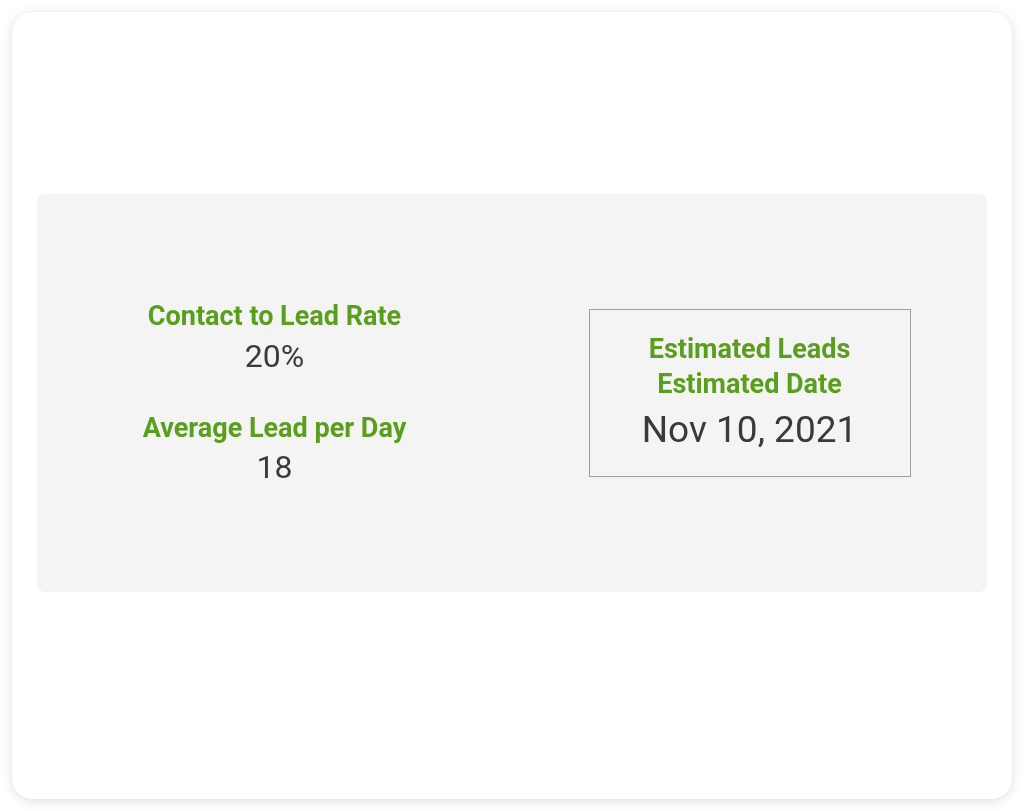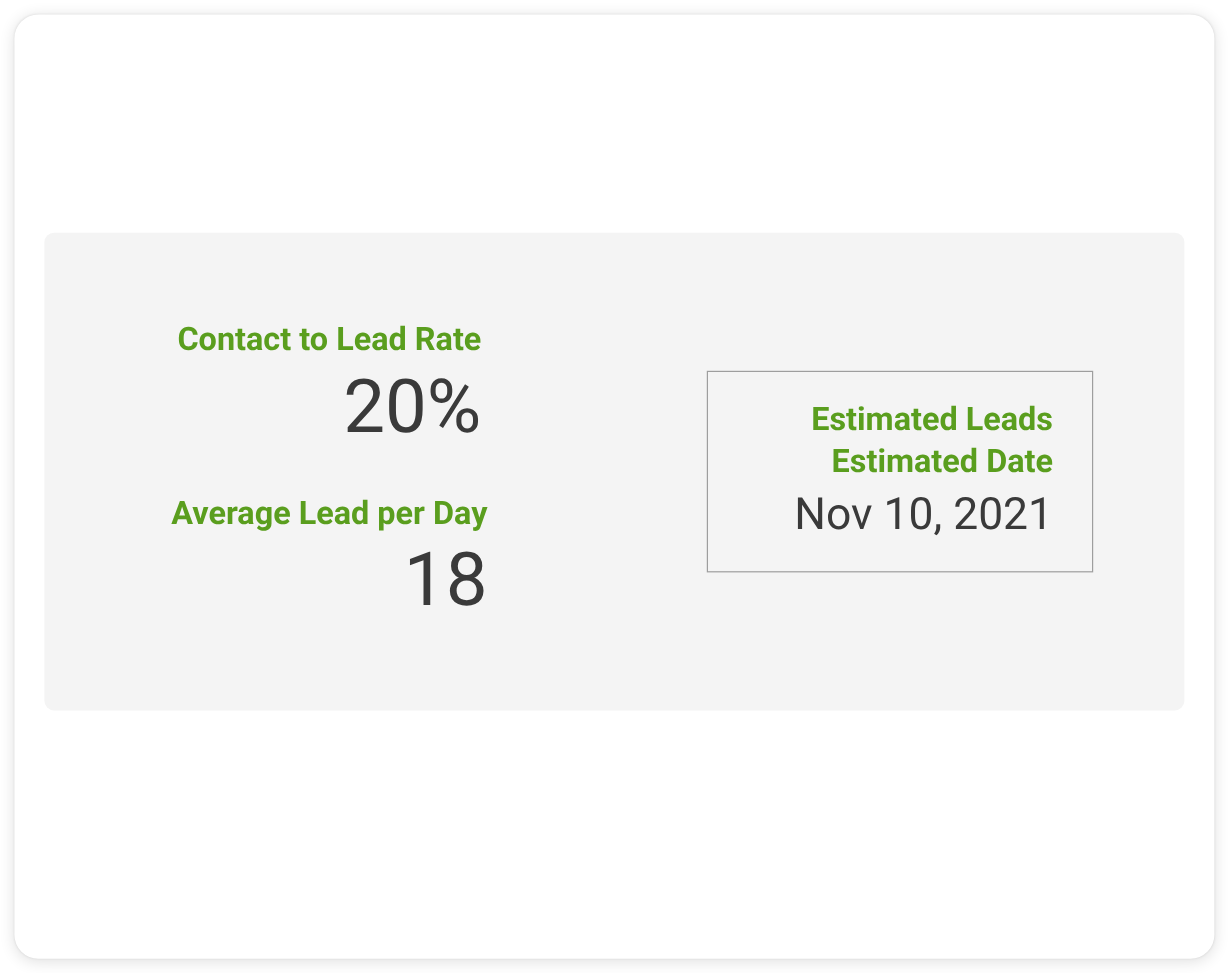--- a/index.html
+++ b/index.html
@@ -1,19 +1,18 @@
 <!DOCTYPE html>
 <html><head>
   <meta charset="utf-8">
   <style>
     * {
       margin: 0;
       padding: 0;
       box-sizing: border-box;
-      text-align: right;
     }
     body {
       font-family: -apple-system, BlinkMacSystemFont, "Segoe UI", Roboto, "Helvetica Neue", Arial, sans-serif;
       background: #fff;
       width: 1024px;
       height: 811px;
       position: relative;
     }
     .card {
       position: absolute;
@@ -52,21 +51,21 @@
     .metric-label {
       color: #5a9e1e;
       font-weight: 700;
       font-size: 27px;
       line-height: 1.2;
       margin-bottom: 6px;
     }
     .metric-value {
       color: #3a3a3a;
       font-weight: 400;
-      font-size: 62px;
+      font-size: 32px;
       line-height: 1.1;
     }
     .right-column {
       flex: 1;
       display: flex;
       align-items: center;
       justify-content: center;
       padding: 20px;
     }
     .goal-box {

